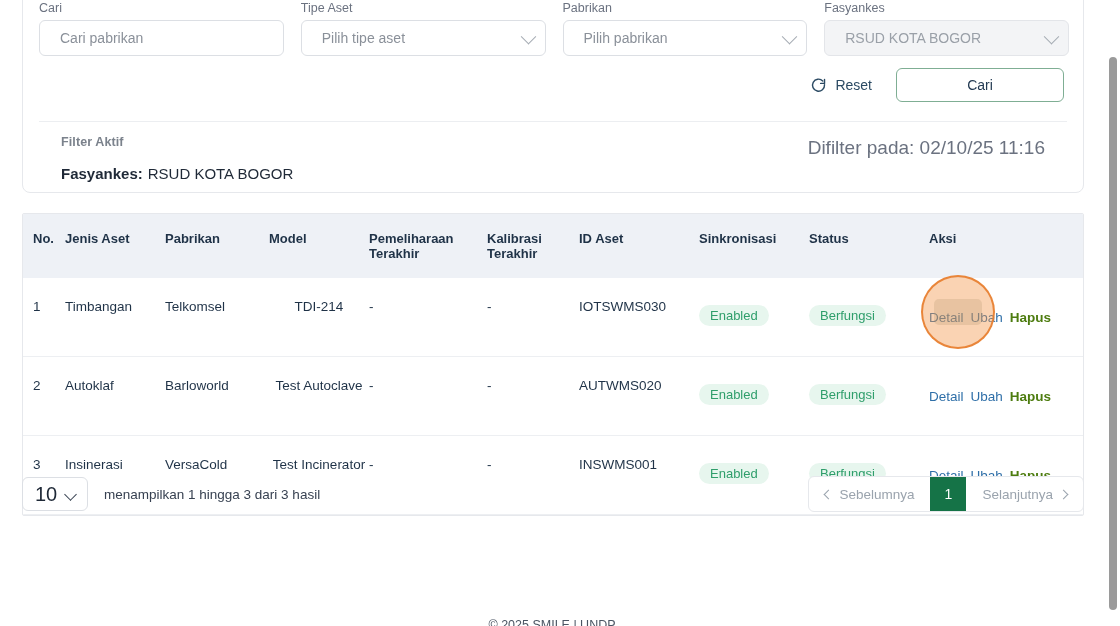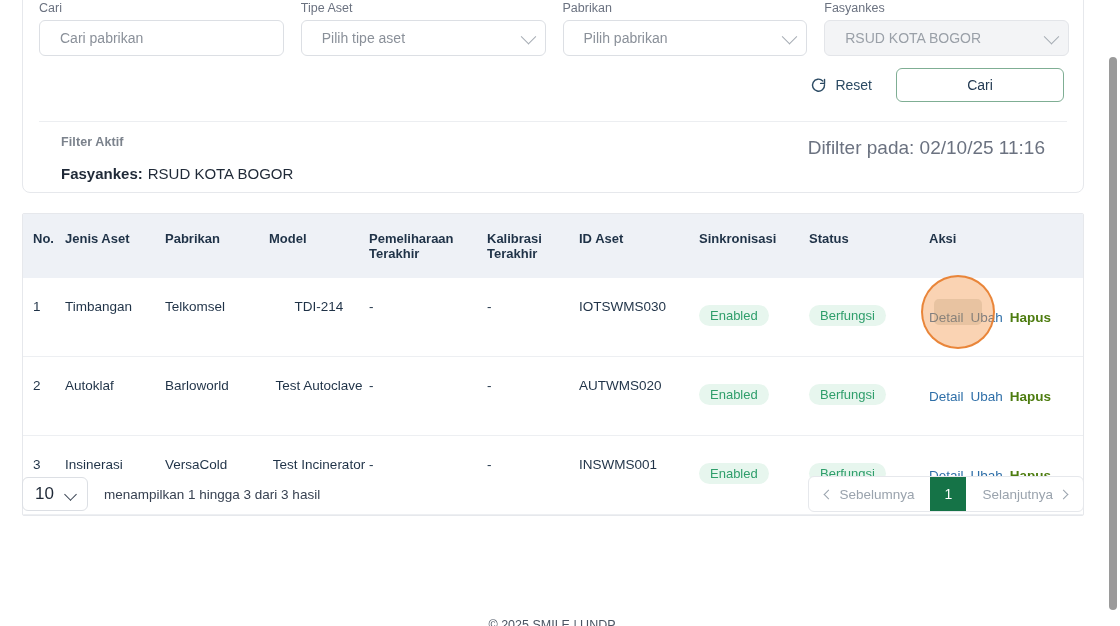--- a/index.html
+++ b/index.html
@@ -226,21 +226,21 @@
   }
   .per-page {
     position: relative;
     width: 66px; height: 34px;
     background: #ffffff;
     border: 1px solid #dcdfe4;
     border-radius: 6px;
     display: flex;
     align-items: center;
     padding-left: 12px;
-    font-size: 17px;
+    font-size: 20px;
     color: #1f2937;
     cursor: pointer;
   }
   .per-page .chev2 {
     position: absolute;
     right: 12px; top: 12px;
     width: 9px; height: 9px;
     border-right: 1.7px solid #374151;
     border-bottom: 1.7px solid #374151;
     transform: rotate(45deg);

